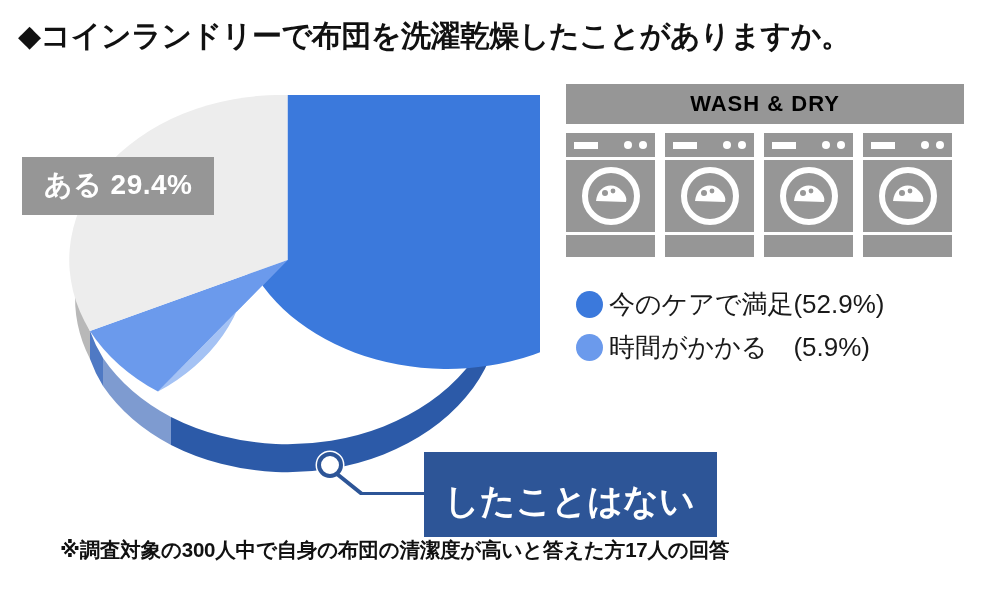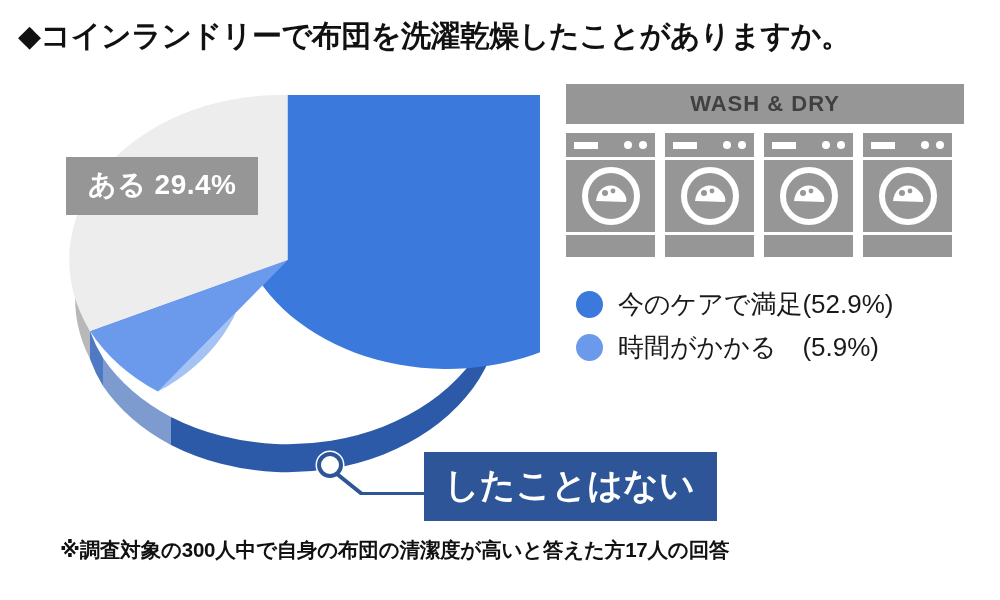--- a/index.html
+++ b/index.html
@@ -51,33 +51,32 @@
     position: absolute;
     left: 22px;
     top: 157px;
     background: #969696;
     color: #ffffff;
     font-size: 28px;
     font-weight: bold;
     padding: 9px 22px 11px 22px;
     white-space: nowrap;
     letter-spacing: 0.5px;
-    margin-left: 44px;
   }
 
   
   .badge-nai {
     position: absolute;
     left: 424px;
     top: 452px;
     background: #2d5597;
     color: #ffffff;
     font-size: 37px;
     font-weight: bold;
-    padding: 10px 22px 12px 20px;
+    padding: 26px 22px 12px 20px;
     white-space: nowrap;
     display: flex;
     align-items: flex-end;
     gap: 4px;
   }
   .badge-nai .nai-label {
     font-size: 35px;
     font-weight: bold;
   }
   .badge-nai .nai-value {
@@ -91,21 +90,21 @@
     position: absolute;
     left: 566px;
     top: 84px;
     width: 398px;
     height: 175px;
   }
   .wash-sign {
     width: 100%;
     height: 40px;
     background: #969696;
-    color: #404040;
+    color: #000000;
     font-size: 22px;
     font-weight: bold;
     letter-spacing: 1px;
     display: flex;
     align-items: center;
     justify-content: center;
   }
   .machine-row {
     display: flex;
     gap: 10px;
@@ -164,21 +163,21 @@
     align-items: center;
     height: 43px;
   }
   .legend-swatch {
     width: 27px;
     height: 27px;
     border-radius: 50%;
     flex: 0 0 auto;
   }
   .legend-text {
-    margin-left: 15px;
+    margin-left: 6px;
     font-size: 26px;
     color: #1a1a1a;
     white-space: pre;
     font-weight: normal;
   }
 
   
   .footnote {
     position: absolute;
     left: 22px;

